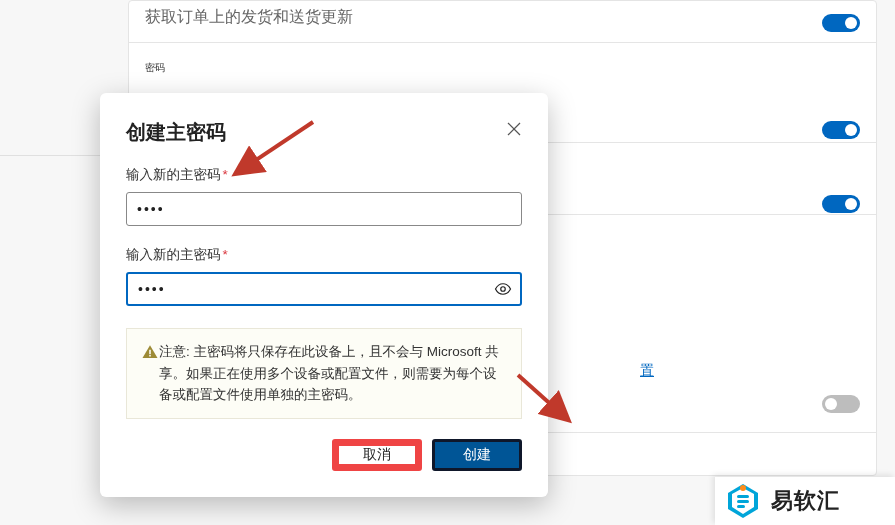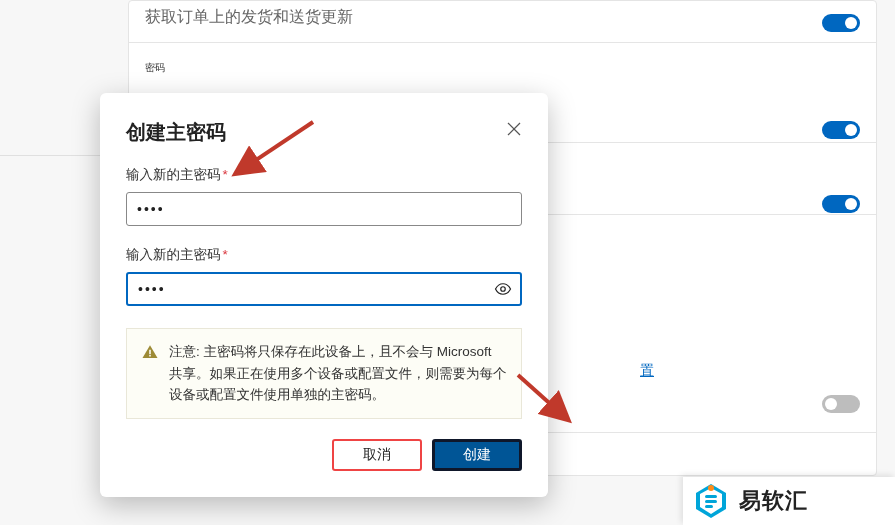--- a/index.html
+++ b/index.html
@@ -138,21 +138,21 @@
   }
   .notice {
     margin-top: 22px;
     background: #fdfdf6;
     border: 1px solid #e9e7d8;
     padding: 12px 14px;
     font-size: 13.5px;
     color: #333;
     line-height: 1.6;
     display: flex;
-    gap: 10px;
+    gap: 0;
   }
   .warn-icon {
     flex: 0 0 18px;
     margin-top: 2px;
   }
   .modal-actions {
     margin-top: 20px;
     display: flex;
     justify-content: flex-end;
     gap: 10px;
@@ -163,21 +163,21 @@
     border-radius: 3px;
     font-size: 14px;
     font-family: inherit;
     cursor: pointer;
     display: inline-flex;
     align-items: center;
     justify-content: center;
   }
   .btn-secondary {
     background: #fff;
-    border: 2px solid #ef4444;
+    border: 7px solid #ef4444;
     color: #222;
   }
   .btn-primary {
     background: #005596;
     border: 3px solid #0f172a;
     color: #fff;
   }
   .arrow {
     position: absolute;
     pointer-events: none;
@@ -185,21 +185,21 @@
   .link-fragment {
     position: absolute;
     color: #0067c0;
     font-size: 14px;
     text-decoration: underline;
   }
   .watermark {
     position: absolute;
     right: 0;
     bottom: 0;
-    width: 212px;
+    width: 180px;
     height: 48px;
     background: #fff;
     display: flex;
     align-items: center;
     gap: 8px;
     padding-left: 8px;
     box-shadow: -2px -2px 6px rgba(0,0,0,0.1);
   }
   .wm-text {
     font-size: 22px;

